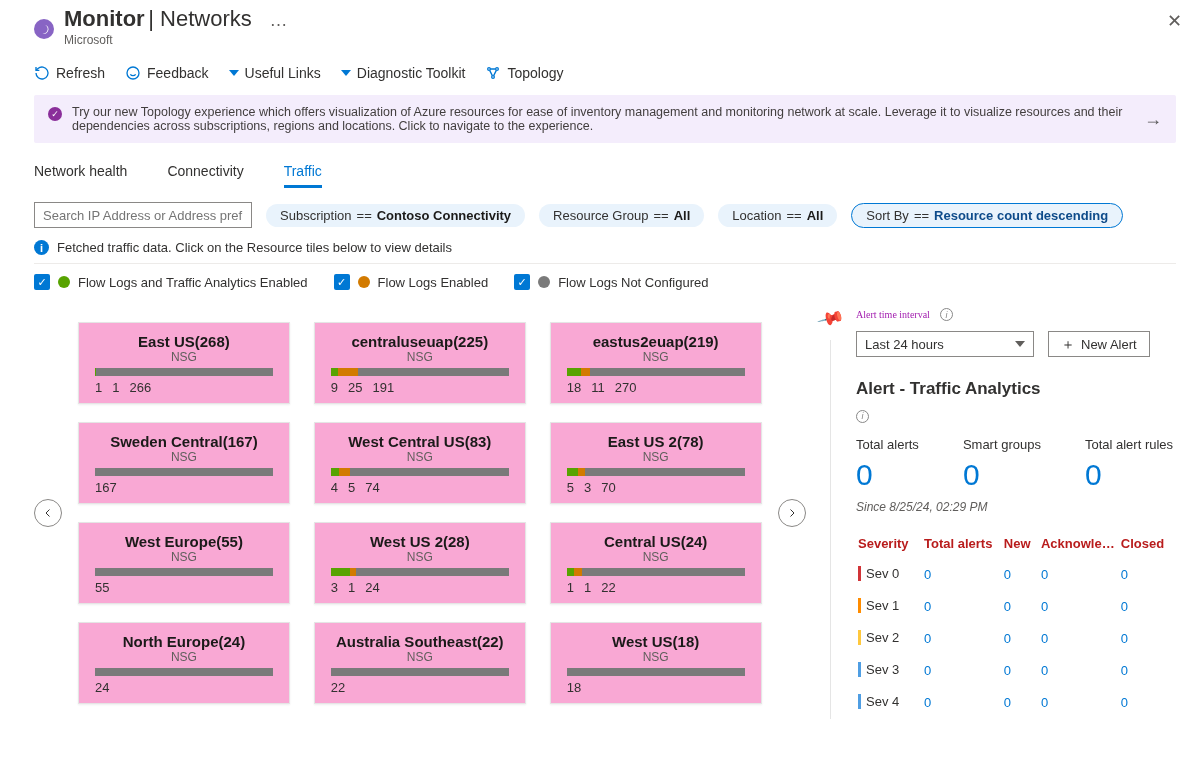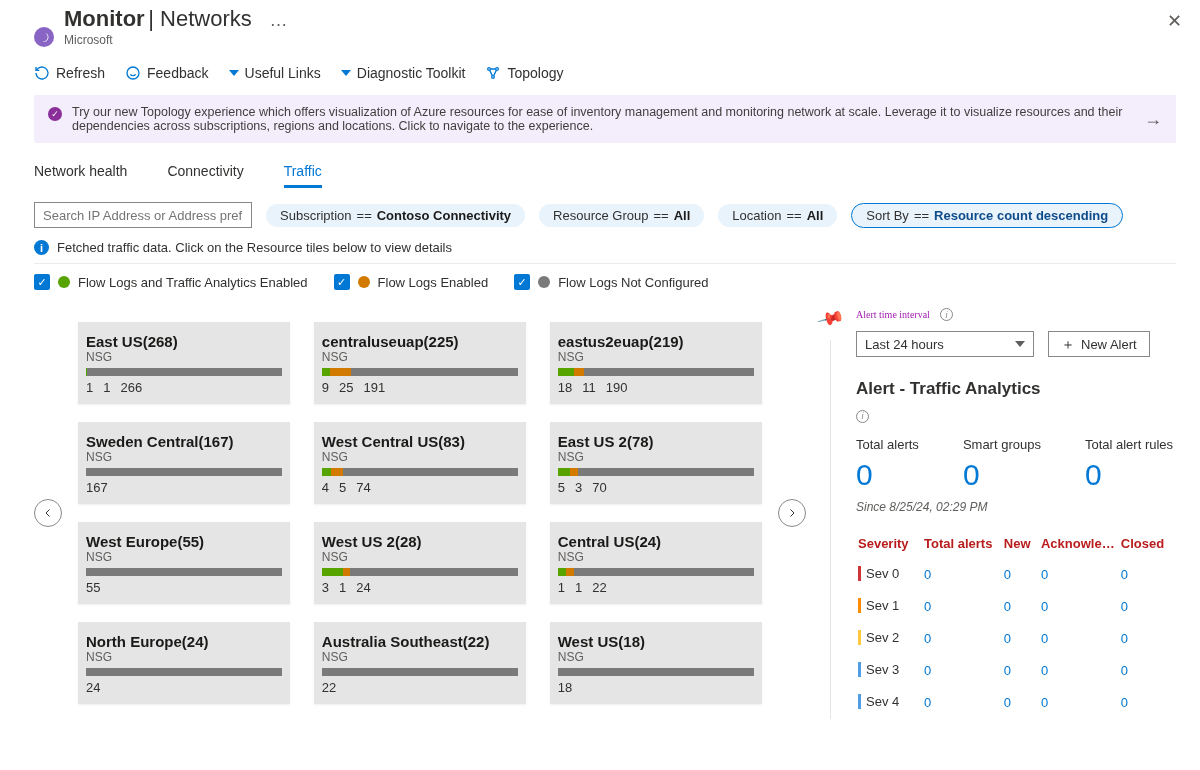--- a/index.html
+++ b/index.html
@@ -6,21 +6,21 @@
   body {
     margin: 0;
     font-family: "Segoe UI", -apple-system, BlinkMacSystemFont, sans-serif;
     font-size: 13px;
     color: #323130;
     background: #ffffff;
   }
   .page { padding: 6px 24px 20px 34px; position: relative; }
 
   
-  .hdr { display: flex; align-items: flex-end; }
+  .hdr { display: flex; align-items: center; }
   .hdr-icon {
     width: 20px; height: 20px; border-radius: 50%;
     background: #8864c4; display: inline-flex; align-items: center; justify-content: center;
     margin-right: 10px; margin-top: 4px;
   }
   .hdr-icon svg { width: 12px; height: 12px; fill: #fff; }
   .hdr-title { font-size: 22px; font-weight: 600; }
   .hdr-sub { font-size: 22px; font-weight: 400; color: #323130; }
   .hdr-org { font-size: 12px; color: #605e5c; margin-top: 1px; }
   .hdr-dots { margin-left: 14px; font-size: 18px; color: #605e5c; letter-spacing: 2px; cursor: pointer; padding-top:6px;}
@@ -84,21 +84,21 @@
   .c.grey{background:#7a7a7a;}
 
   
   .main-split{display:flex;gap:0;}
   .grid-wrap{flex:1;display:flex;align-items:center;position:relative;}
   .navbtn{width:28px;height:28px;border:1px solid #8a8886;border-radius:50%;display:flex;align-items:center;justify-content:center;cursor:pointer;background:#fff;flex:0 0 28px;}
   .navbtn svg{width:12px;height:12px;stroke:#323130;fill:none;stroke-width:2;}
   .grid{flex:1;display:grid;grid-template-columns:repeat(3,1fr);gap:18px 24px;padding:0 16px;}
 
   
-  .card{border:1px solid #e5e5e5;box-shadow:0 1px 2px rgba(0,0,0,0.07);padding:10px 7px 8px;cursor:pointer;background:#e5e5e5;}
+  .card{border:1px solid #e5e5e5;box-shadow:0 1px 2px rgba(0,0,0,0.07);padding:10px 16px 8px;cursor:pointer;background:#f9a8d4;text-align:center;}
   .card-t{font-size:15px;font-weight:600;color:#1b1a19;}
   .card-sub{font-size:12px;color:#605e5c;margin-top:0px;}
   .bar{display:flex;height:8px;margin-top:4px;width:100%;overflow:hidden;}
   .bar span{display:block;height:100%;}
   .nums{display:flex;gap:10px;font-size:13px;color:#323130;margin-top:4px;}
 
   
   .pin-col{display:flex;flex-direction:column;align-items:center;padding:0 14px;}
   .pin{font-size:18px;color:#605e5c;cursor:pointer;transform:rotate(30deg);}
   .vline{width:1px;background:#e5e5e5;flex:1;margin-top:10px;}
@@ -285,21 +285,21 @@
             <div class="card-t">eastus2euap(219)</div>
             <div class="card-sub">NSG</div>
             <div class="bar">
               <span style="background:#57a300;width:8.21917808219178%"></span>
               <span style="background:#d27a00;width:5.0228310502283104%"></span>
               <span style="background:#7a7a7a;width:86.7579908675799%"></span>
             </div>
             <div class="nums">
               <span>18</span>
               <span>11</span>
-              <span>190</span>
+              <span>270</span>
             </div>
           </div>
           <div class="card">
             <div class="card-t">Sweden Central(167)</div>
             <div class="card-sub">NSG</div>
             <div class="bar">
               <span style="background:#7a7a7a;width:100%"></span>
             </div>
             <div class="nums">
               <span>167</span>

